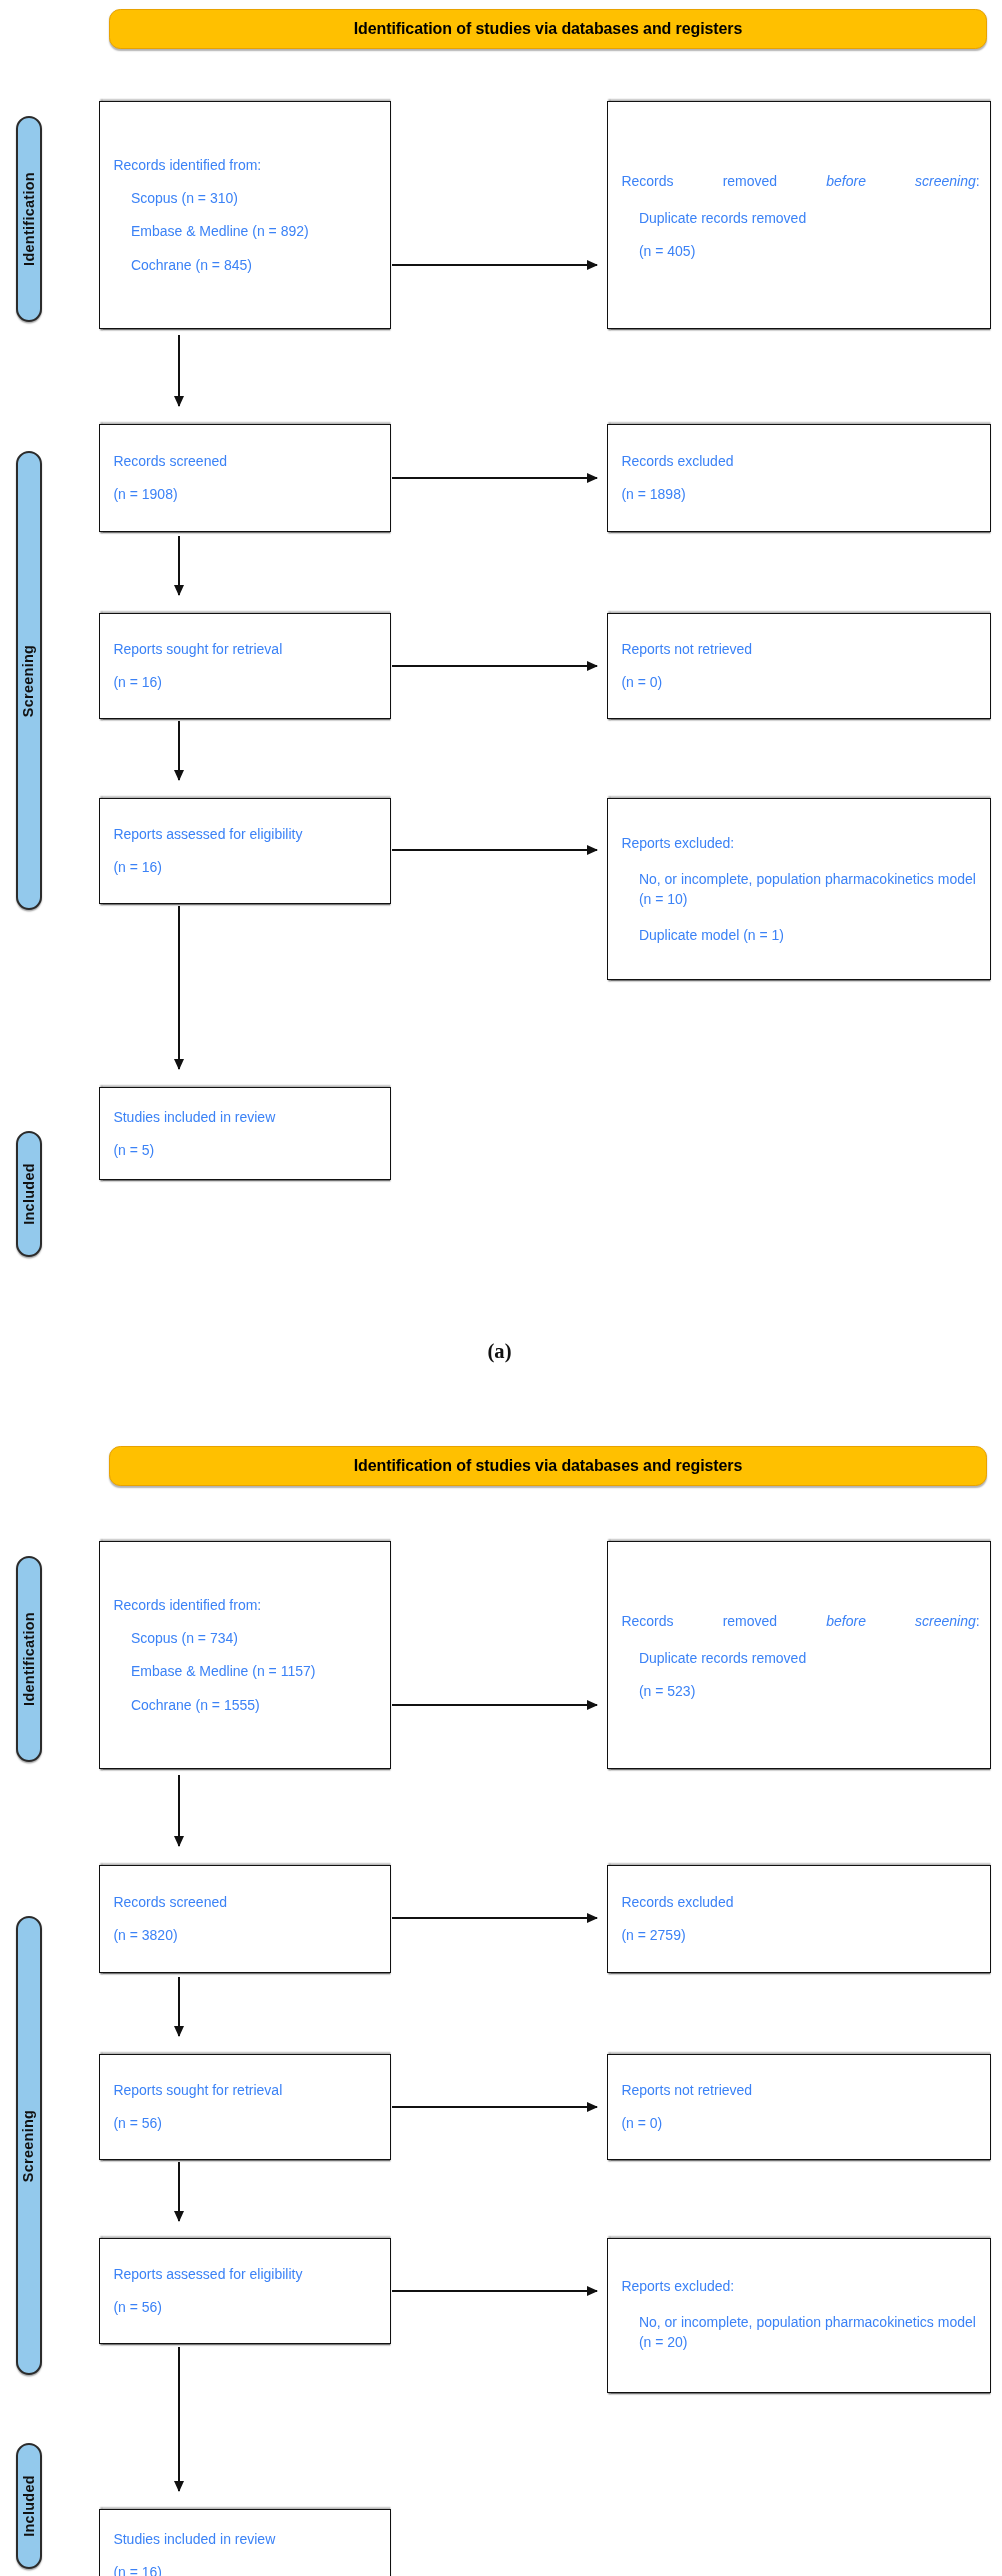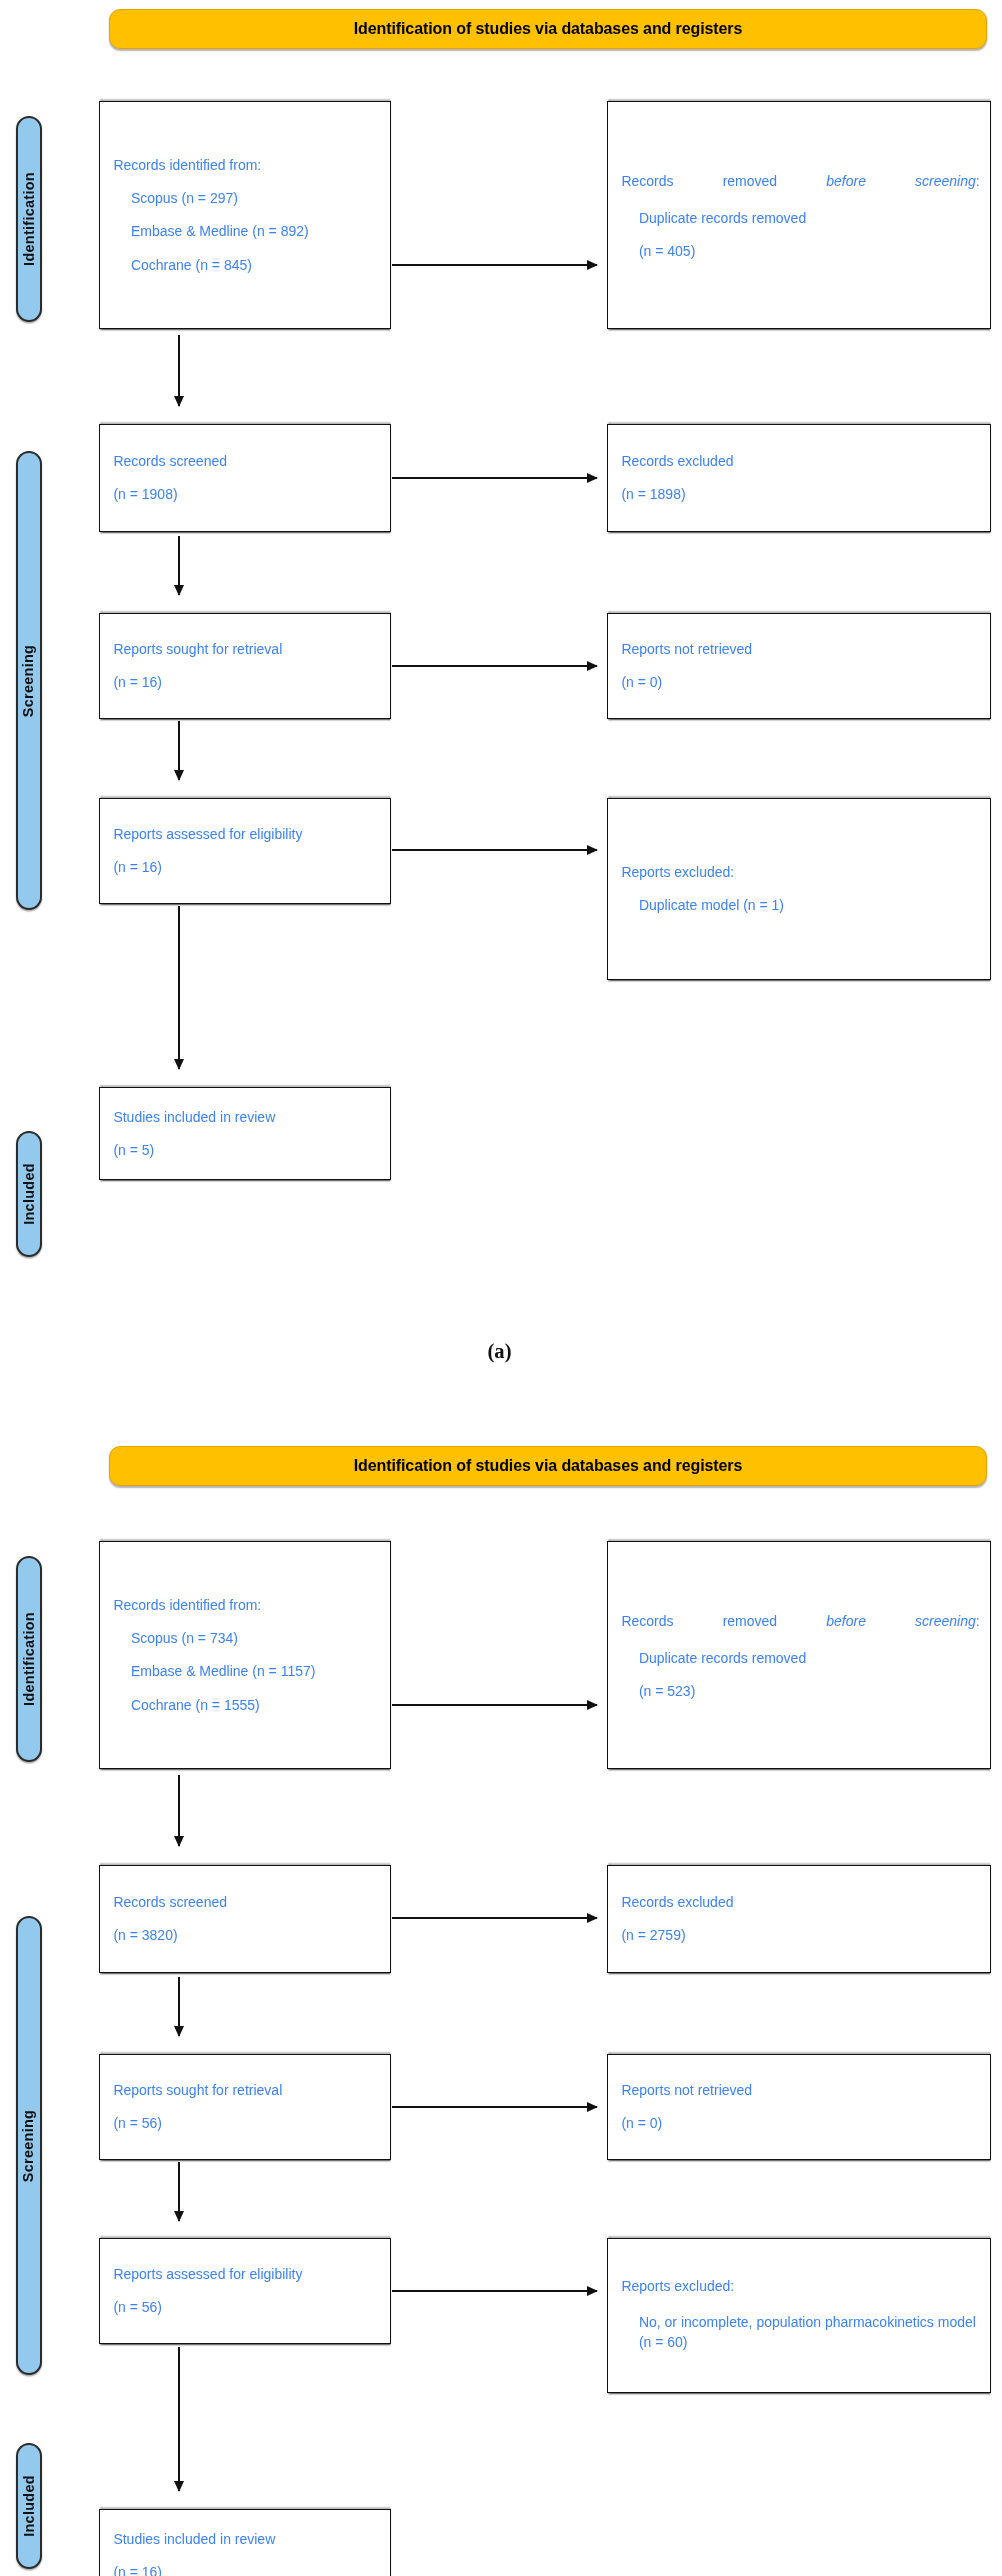--- a/index.html
+++ b/index.html
@@ -139,21 +139,21 @@
   <div class="stage-tab" style="left:15.5px; top:451px; width:26px; height:459px;">
     <span>Screening</span>
   </div>
   <div class="stage-tab" style="left:15.5px; top:1131px; width:26px; height:126px;">
     <span>Included</span>
   </div>
 
   <div class="pbox" style="left:99px; top:101px; width:292px; height:228px;">
     <div class="inner">
       <div class="line">Records identified from:</div>
-      <div class="line indent">Scopus (n = 297)</div>
+      <div class="line indent">Scopus (n = 310)</div>
       <div class="line indent">Embase &amp; Medline (n = 892)</div>
       <div class="line indent">Cochrane (n = 845)</div>
     </div>
   </div>
 
   <div class="pbox" style="left:607px; top:101px; width:384px; height:228px;">
     <div class="inner">
       <div class="line just"><span>Records removed </span><i>before screening</i><span>:</span></div>
       <div class="line indent">Duplicate records removed</div>
       <div class="line indent">(n = 405)</div>
@@ -203,20 +203,21 @@
   <div class="pbox" style="left:99px; top:798px; width:292px; height:106px;">
     <div class="inner">
       <div class="line">Reports assessed for eligibility</div>
       <div class="line">(n = 16)</div>
     </div>
   </div>
 
   <div class="pbox" style="left:607px; top:798px; width:384px; height:182px;">
     <div class="inner">
       <div class="line">Reports excluded:</div>
+      <div class="line indent wrap">No, or incomplete, population pharmacokinetics model (n = 10)</div>
       <div class="line indent">Duplicate model (n = 1)</div>
     </div>
   </div>
 
   <div class="arrow-h" style="left:392px; top:849px; width:205px;"></div>
 
   <div class="arrow-v" style="left:178px; top:906px; width:2.1px; height:163px;"></div>
 
   <div class="pbox" style="left:99px; top:1087px; width:292px; height:93px;">
     <div class="inner">
@@ -304,21 +305,21 @@
   <div class="pbox" style="left:99px; top:837px; width:292px; height:106px;">
     <div class="inner">
       <div class="line">Reports assessed for eligibility</div>
       <div class="line">(n = 56)</div>
     </div>
   </div>
 
   <div class="pbox" style="left:607px; top:837px; width:384px; height:155px;">
     <div class="inner">
       <div class="line">Reports excluded:</div>
-      <div class="line indent wrap">No, or incomplete, population pharmacokinetics model (n = 60)</div>
+      <div class="line indent wrap">No, or incomplete, population pharmacokinetics model (n = 20)</div>
     </div>
   </div>
 
   <div class="arrow-h" style="left:392px; top:889px; width:205px;"></div>
 
   <div class="arrow-v" style="left:178px; top:946px; width:2.1px; height:144px;"></div>
 
   <div class="pbox" style="left:99px; top:1108px; width:292px; height:93px;">
     <div class="inner">
       <div class="line">Studies included in review</div>

